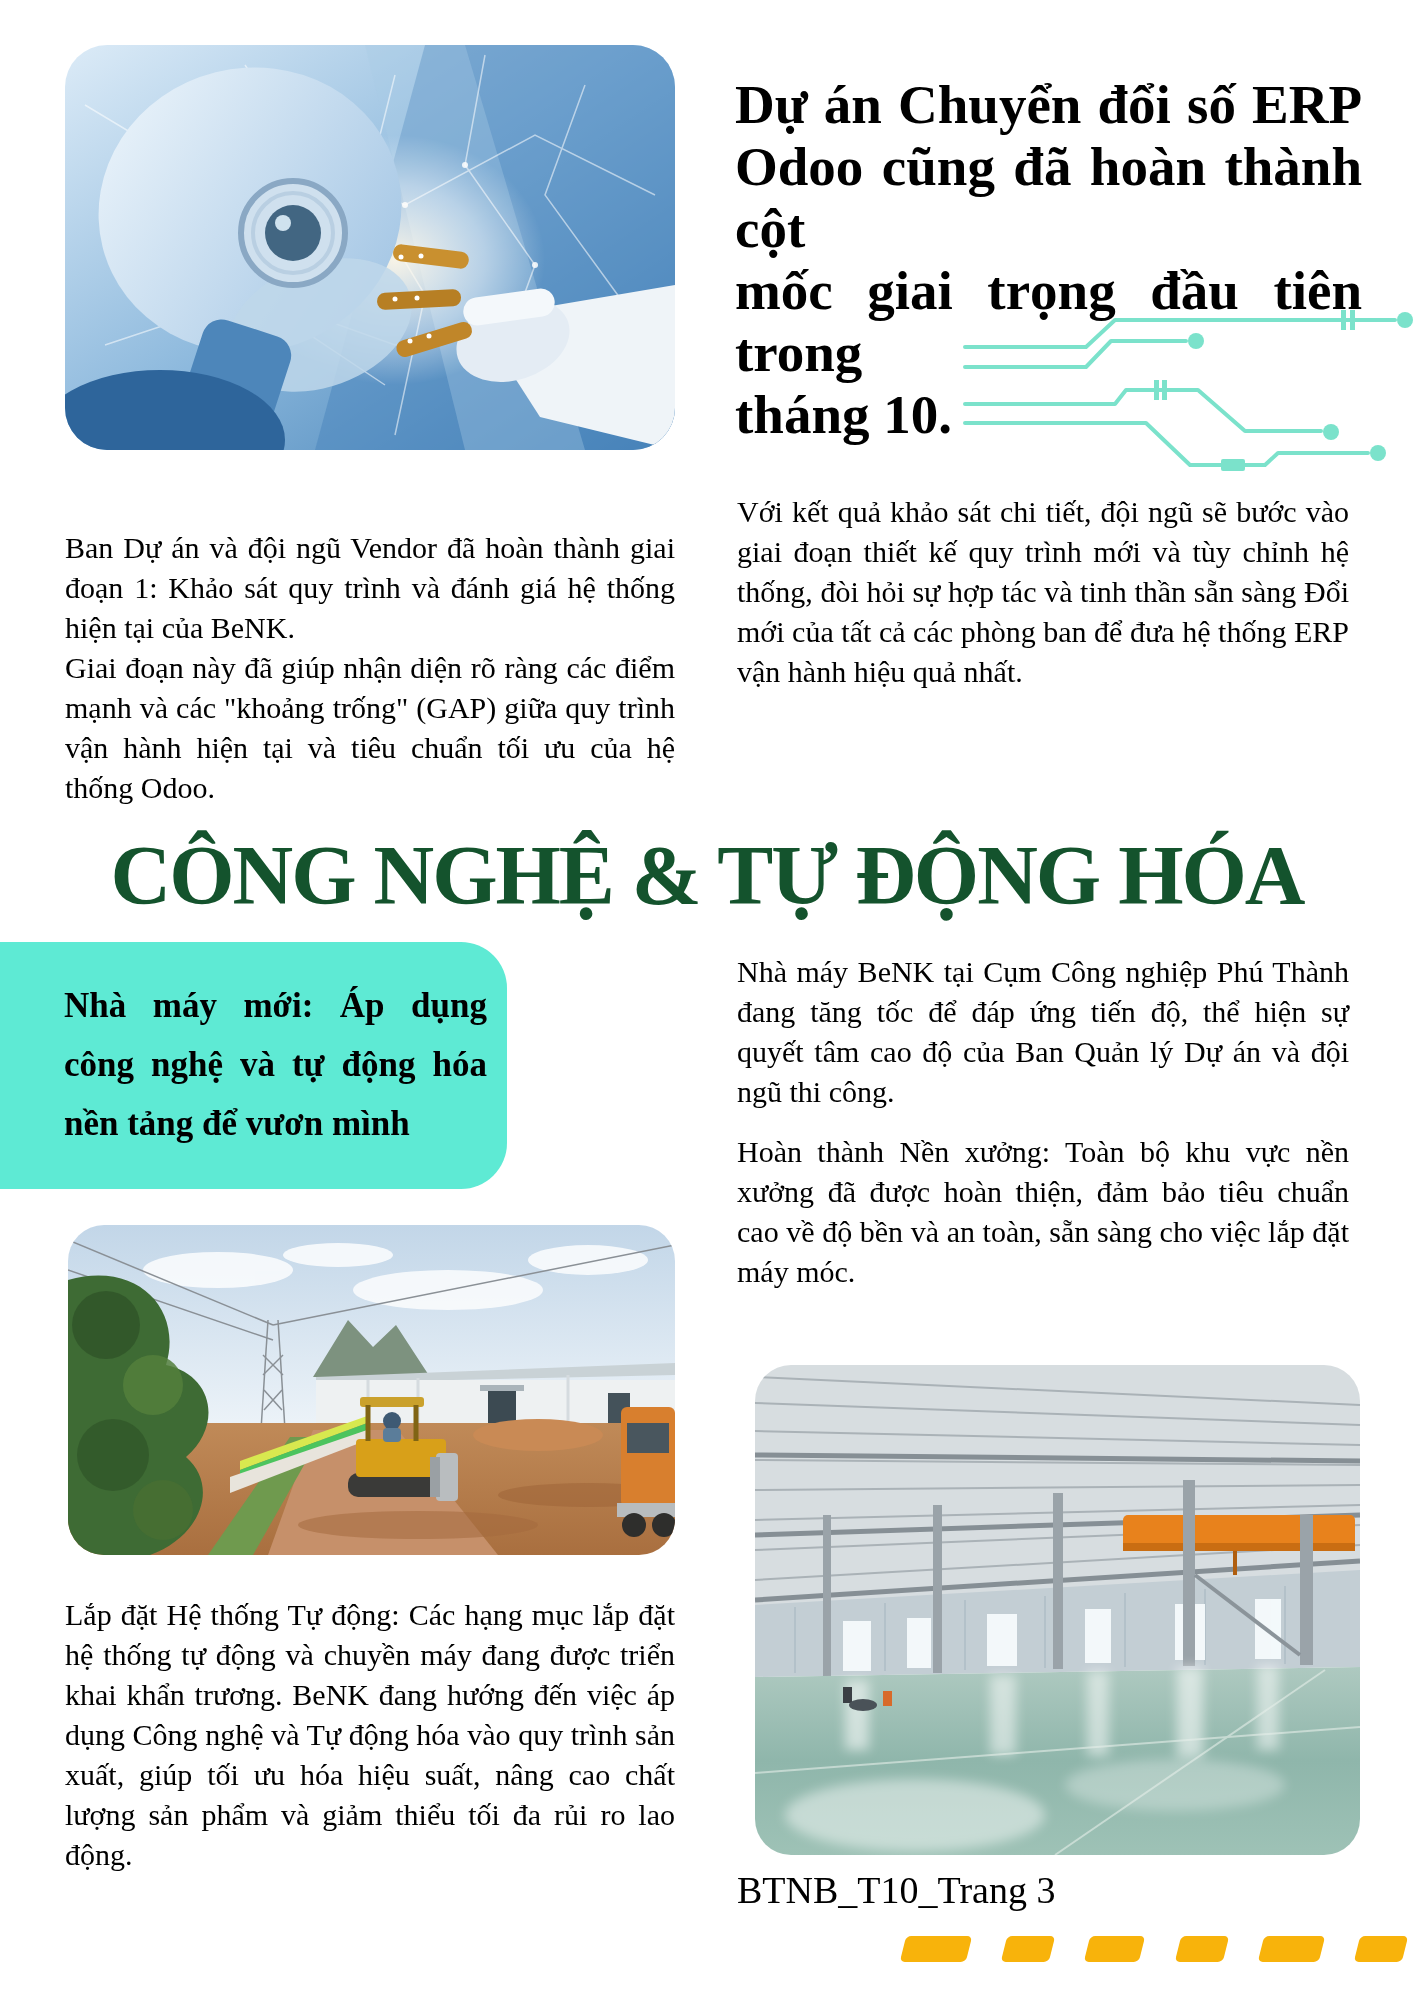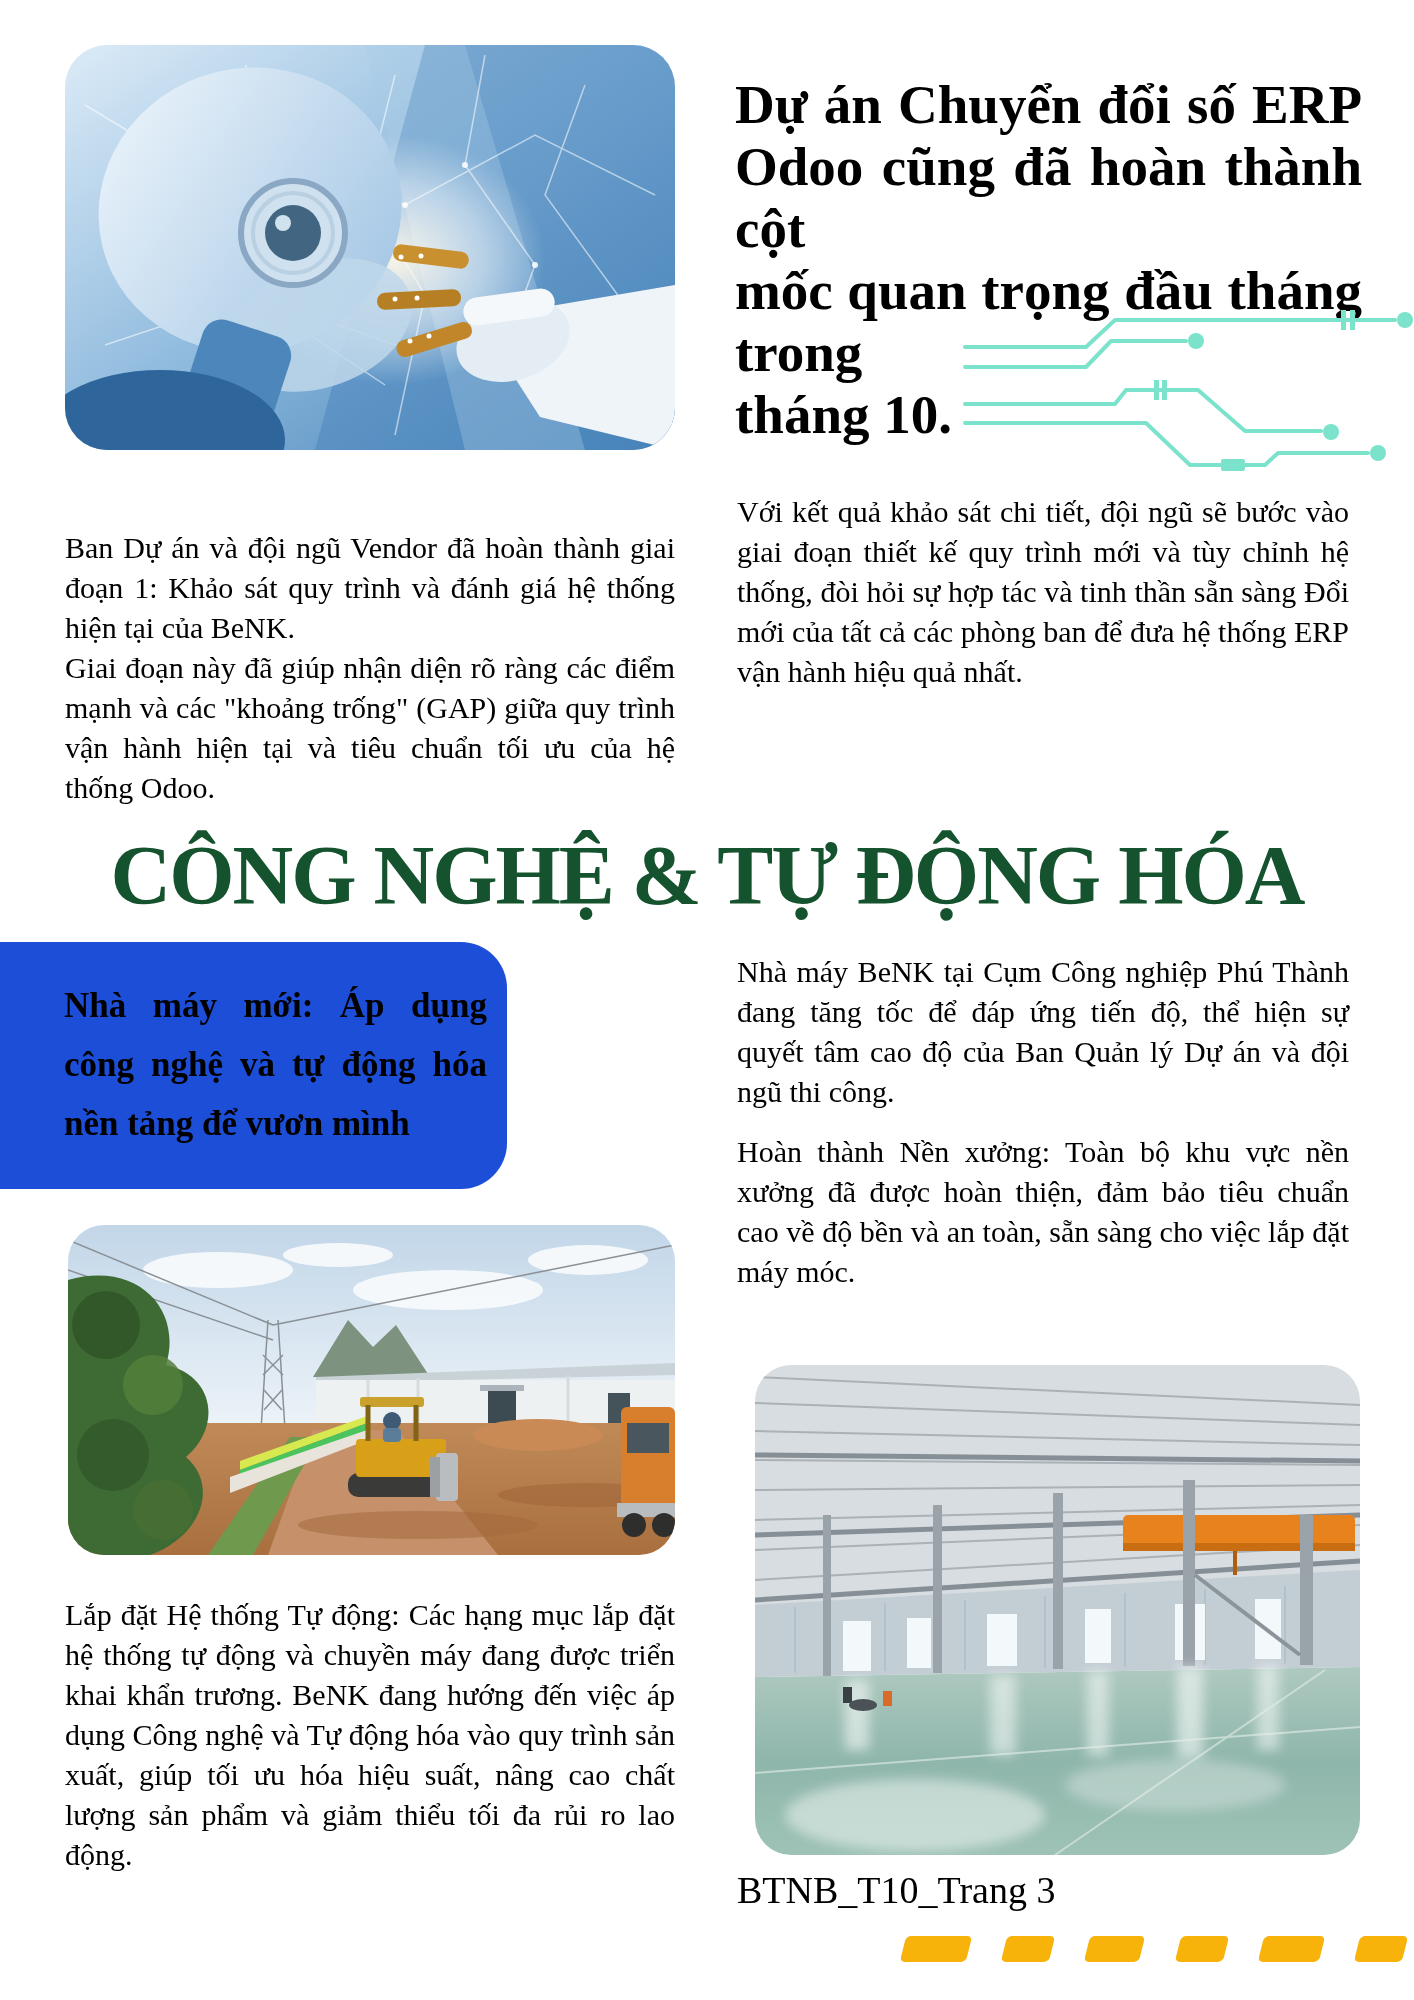--- a/index.html
+++ b/index.html
@@ -30,21 +30,21 @@
   #col-right2{left:737px;top:952px;width:612px;}
   #col-right2 p + p{margin-top:20px;}
   #bottom-para{left:65px;top:1595px;width:610px;}
 
   
   #section-title{position:absolute;left:0;top:827px;width:1414px;text-align:center;
                  font-size:84px;font-weight:bold;color:#14532d;letter-spacing:-2px;}
 
   
   #callout{position:absolute;left:0;top:942px;width:507px;height:247px;
-           background:#1d4ed8;border-radius:0 46px 46px 0;}
+           background:#5eead4;border-radius:0 46px 46px 0;}
   #callout .callout-text{padding:34px 20px 0 64px;font-size:35px;line-height:59px;font-weight:bold;}
   .c-line{text-align:justify;text-align-last:justify;}
   .c-line.last{text-align-last:left;}
 
   
   #footer-text{position:absolute;left:737px;top:1868px;width:588px;text-align:left;font-size:38px;}
   #dashes{position:absolute;left:903px;top:1936px;width:502px;height:26px;
           display:flex;justify-content:space-between;}
   .dash{height:26px;background:#f8b30b;transform:skewX(-14deg);border-radius:5px;}
   .dash:nth-child(1){width:66px}.dash:nth-child(2){width:48px}.dash:nth-child(3){width:55px}
@@ -119,21 +119,21 @@
           <circle cx="352" cy="253" r="2.5" fill="#fff"></circle>
         <circle cx="345" cy="296" r="2.5" fill="#fff"></circle>
           <circle cx="364" cy="291" r="2.5" fill="#fff"></circle>
       </g>
     </svg>
   </div>
 
   <div id="headline">
     <div class="h-line">Dự án Chuyển đổi số ERP</div>
     <div class="h-line">Odoo cũng đã hoàn thành cột</div>
-    <div class="h-line">mốc quan trọng đầu tháng trong</div>
+    <div class="h-line">mốc giai trọng đầu tiên trong</div>
     <div class="h-line last">tháng 10.</div>
   </div>
 
   <svg id="circuit" viewBox="0 0 456 200">
     <g fill="none" stroke="#7be2cb" stroke-width="4" stroke-linejoin="round" stroke-linecap="round">
       <path d="M7,55 H128 L157,28 H437"></path>
       <path d="M7,75 H128 L153,49 H228"></path>
       <path d="M7,112 H157 L168,98 H240 L287,139 H363"></path>
       <path d="M7,131 H188 L232,173 H307 L320,161 H410"></path>
     </g>

